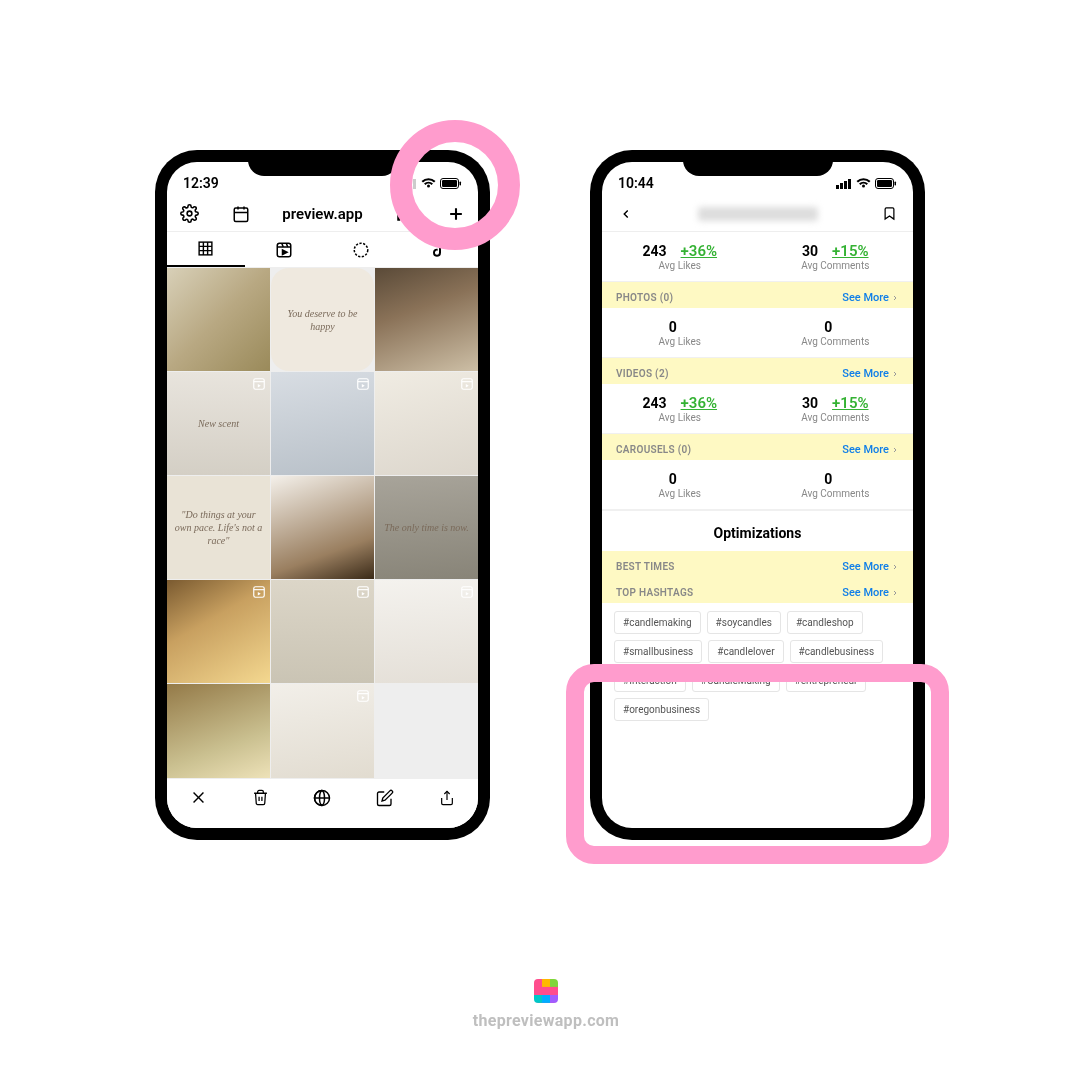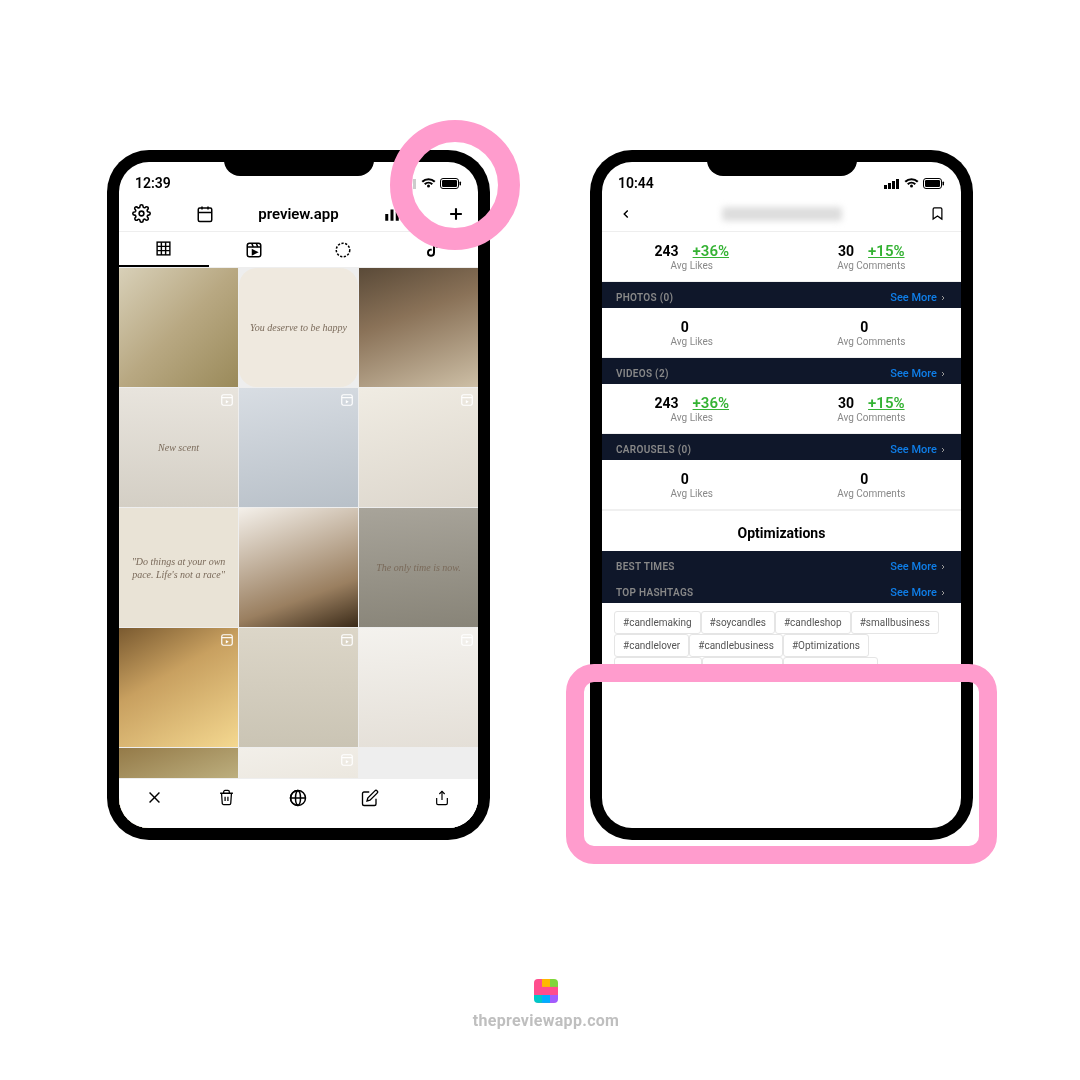--- a/index.html
+++ b/index.html
@@ -14,21 +14,21 @@
   .phones {
     position: absolute;
     top: 150px;
     left: 0;
     width: 100%;
     display: flex;
     justify-content: center;
     gap: 100px;
   }
   .phone {
-    width: 383px;
+    width: 335px;
     height: 690px;
     background: #000;
     border-radius: 42px;
     position: relative;
     padding: 12px;
   }
   .screen {
     width: 100%;
     height: 100%;
     background: #fff;
@@ -204,28 +204,29 @@
     text-align: center;
   }
   .stat-val { font-weight: 700; font-size: 14px; }
   .stat-pct { color: #34b233; font-weight:600; font-size: 15px; margin-left:14px;text-decoration:underline;}
   .stat-label { color: #888; font-size: 10px; }
   .section-head {
     display: flex;
     justify-content: space-between;
     align-items: center;
     padding: 9px 14px 4px;
-    background:#0f172a;
+    background:#fef9c3;
   }
   .section-title { color: #888; font-size: 10px; font-weight: 600; letter-spacing: .3px; }
   .see-more { color: #0f7ee8; font-size: 11px; font-weight: 500; display:flex; align-items:center; gap:2px;}
   .opt-title { text-align:center; font-weight:700; padding:14px 0 10px; font-size:14px; border-top:1px solid #f0f0f0;}
   .hashtags {
     display: flex;
     flex-wrap: wrap;
+    gap: 6px;
     padding: 8px 12px 16px;
   }
   .tag {
     border: 1px solid #e5e5e5;
     border-radius: 3px;
     padding: 5px 8px;
     font-size: 10px;
     color: #555;
     background:#fff;
   }
@@ -603,21 +604,21 @@
               </svg>
             </span>
         </div>
         <div class="hashtags" id="hashtags">
             <span class="tag">#candlemaking</span>
             <span class="tag">#soycandles</span>
             <span class="tag">#candleshop</span>
             <span class="tag">#smallbusiness</span>
             <span class="tag">#candlelover</span>
             <span class="tag">#candlebusiness</span>
-            <span class="tag">#Optimizations</span>
+            <span class="tag">#Interaction</span>
             <span class="tag">#CandleMaking</span>
             <span class="tag">#entrepreneur</span>
             <span class="tag">#oregonbusiness</span>
           </div>
       </div>
 
     </div>
     <div class="home-indicator"></div>
     <div class="pink-box" style="left:-24px; right:-24px; bottom:-24px; height:200px;"></div>
   </div>

